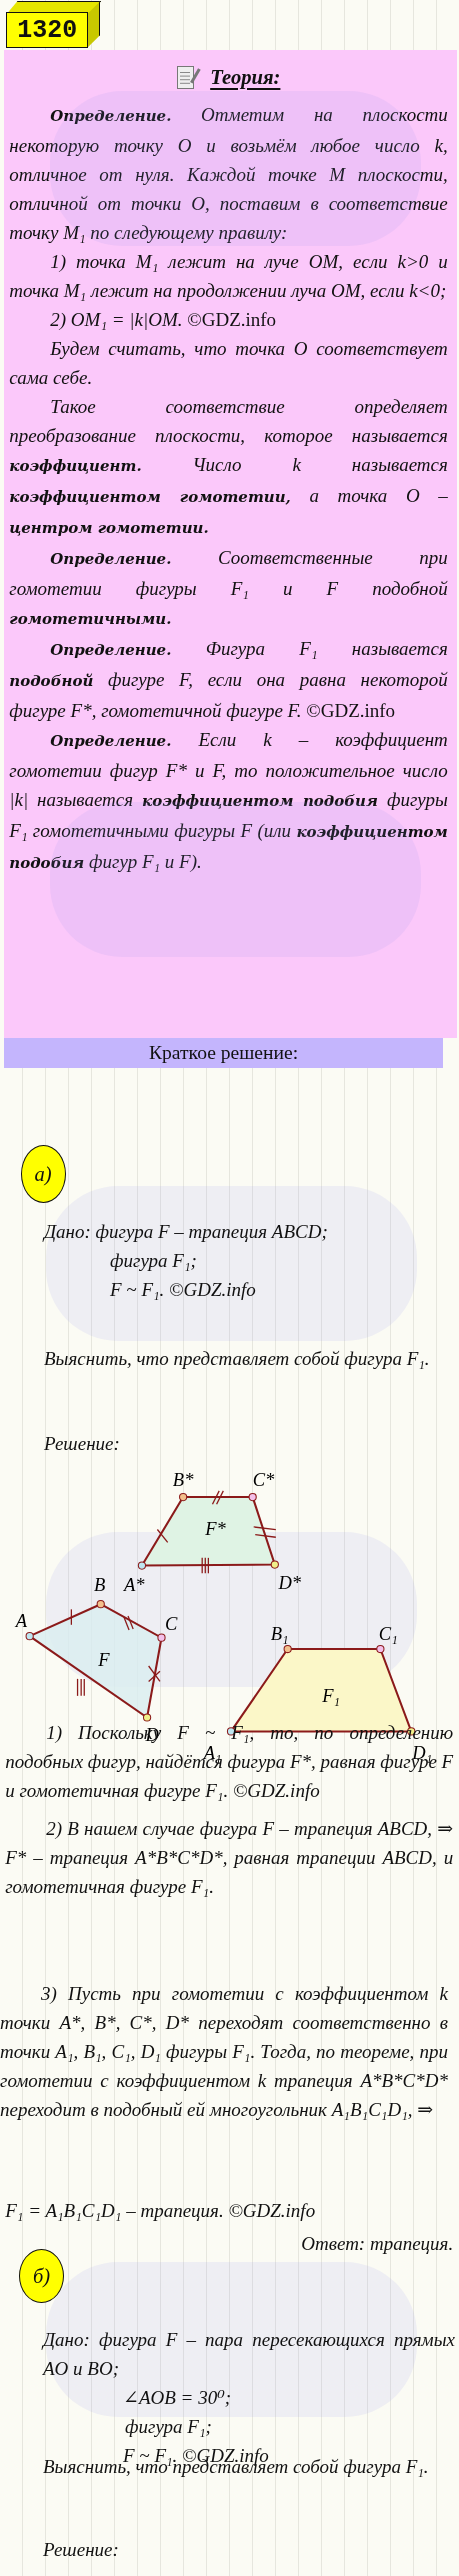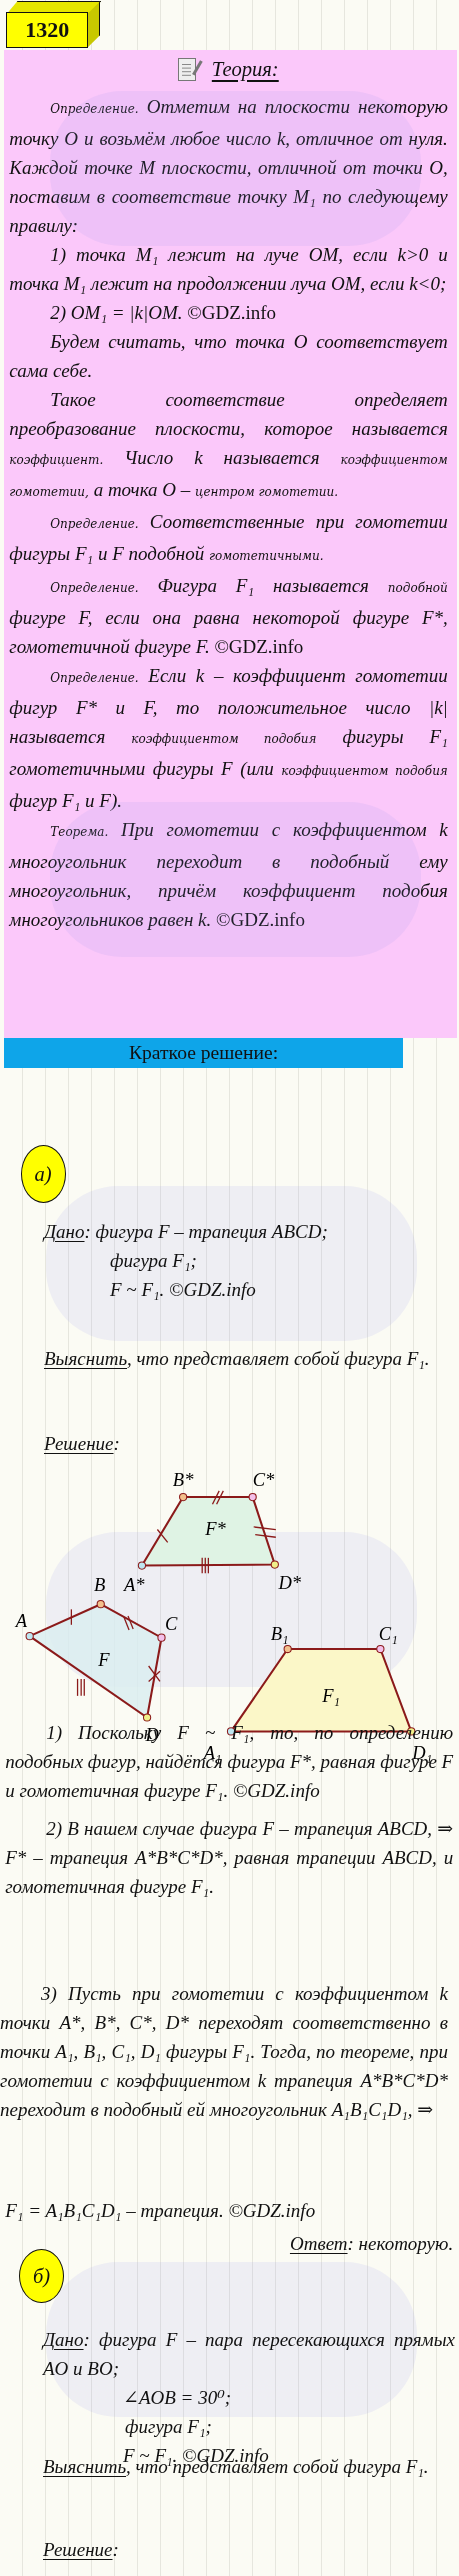--- a/index.html
+++ b/index.html
@@ -15,21 +15,21 @@
     overflow-x: hidden;
   }
   .page { position: relative; width: 460px; height: 3605px; }
 
   
   .badge-wrap { position: absolute; left: 4.1px; top: 1px; width: 95px; height: 47px; }
   .badge-front {
     position: absolute; left: 2.1px; top: 11.3px; width: 82px; height: 36px;
     background: #ffff00; border: 1.5px solid #111;
     display: flex; align-items: center; justify-content: center;
-    font-family: Liberation Serif, serif; font-weight: bold; font-size: 22px; color: #111;
+    font-family: Liberation Mono, monospace; font-weight: bold; font-size: 25px; color: #111;
   }
   .badge-top {
     position: absolute; left: 2.1px; top: 0; width: 95px; height: 13.4px;
     background: #e6e600; border: 1.5px solid #111; border-bottom: none;
     clip-path: polygon(12% 0, 100% 0, 88% 100%, 0 100%);
   }
   .badge-side {
     position: absolute; left: 83px; top: 0; width: 13.4px; height: 47px;
     background: #c8c800; border: 1.5px solid #111;
     clip-path: polygon(0 28%, 100% 0, 100% 72%, 0 100%);
@@ -38,58 +38,58 @@
   
   .theory {
     position: absolute; left: 4.1px; top: 50px; width: 453px; height: 988px;
     background: #fbc8fa;
     padding: 0 9.3px 0 5.2px;
     font-style: italic; font-size: 19px; line-height: 29px;
     text-align: justify;
   }
   .theory-title {
     display: flex; justify-content: center; align-items: center; gap: 16px;
-    height: 36px; margin-top: 1px; margin-bottom: 5.2px;
+    height: 36px; margin-top: 9px; margin-bottom: 5.2px; font-weight: bold;
   }
   .theory-title .ttl {
     font-size: 20.6px; text-decoration: underline; text-underline-offset: 4.1px; text-decoration-thickness: 1.5px;
   }
   .doc-icon {
     width: 17.5px; height: 23px; border: 1px solid #777; background: #eee; position: relative;
   }
   .doc-icon::before {
     content: ""; position: absolute; left: 2.6px; top: 5.2px; width: 9.3px; height: 1px; background: #888;
     box-shadow: 0 3.6px 0 #888, 0 7.2px 0 #888, 0 10.8px 0 #888;
   }
   .doc-icon::after {
     content: ""; position: absolute; right: -4.1px; top: 1px; width: 3.1px; height: 15.5px; background: #777;
     transform: rotate(30deg);
   }
   .theory p { margin: 0; }
   .indent { text-indent: 41px; }
-  b.bl { font-style: italic; font-weight: normal; font-family: "DejaVu Serif", serif; font-size: 12px; }
+  b.bl { font-style: italic; font-weight: bold; font-family: "DejaVu Serif", serif; font-size: 15px; }
   .copy { font-style: normal; }
 
   
   .bar {
-    position: absolute; left: 4.1px; top: 1038px; width: 399px; height: 30px;
-    background: #0ea5e9;
+    position: absolute; left: 4.1px; top: 1038px; width: 439px; height: 30px;
+    background: #c4b5fd;
     display: flex; align-items: center; justify-content: center;
     font-size: 19.6px; font-style: normal;
   }
 
   
   .sol { position: absolute; left: 0; width: 460px; font-style: italic; font-size: 19px; line-height: 29px; }
   .circle {
     position: absolute; width: 45px; height: 58px; border-radius: 50%;
     background: #ffff00; border: 1.5px solid #111;
     display: flex; align-items: center; justify-content: center;
     font-style: italic; font-size: 20.6px;
   }
-  .u { text-decoration: underline; text-underline-offset: 3.1px; text-decoration-thickness: 1px; margin-top: 20px; }
+  .u { text-underline-offset: 3.1px; text-decoration-thickness: 1px; margin-top: 20px; }
   .block { position: absolute; text-align: justify; }
   .right { text-align: right; }
   svg text { font-family: "Liberation Serif", serif; font-style: italic; }
 
   
   .wm {
     position: absolute; left: 46px; width: 371px; height: 155px; border-radius: 72px;
     background: rgba(150,150,240,0.12); pointer-events: none;
   }
 </style>
@@ -142,25 +142,20 @@
       <span>фигуре F, если она равна некоторой фигуре F*, гомотетичной фигуре F.</span>
       <span class="copy">©GDZ.info</span>
     </p>
     <p class="indent">
       <b class="bl">Определение.</b>
       <span>Если k – коэффициент гомотетии фигур F* и F, то положительное число |k| называется</span>
       <b class="bl">коэффициентом подобия</b>
       <span>фигуры F₁ гомотетичными фигуры F (или</span>
       <b class="bl">коэффициентом подобия</b>
       <span>фигур F₁ и F).</span>
-    </p>
-    <p class="indent">
-      <b class="bl">Теорема.</b>
-      <span>При гомотетии с коэффициентом k многоугольник переходит в подобный ему многоугольник, причём коэффициент подобия многоугольников равен k.</span>
-      <span class="copy">©GDZ.info</span>
     </p>
   </section>
 
   <div class="bar">Краткое решение:</div>
 
   <section class="sol" style="top:1068px; height:1200px;">
     <div class="wm" style="top:118px"></div>
     <div class="wm" style="top:464px"></div>
     <div class="circle" style="left:20.6px; top:77px;">а)</div>
 
@@ -225,21 +220,21 @@
       <text x="735" y="350" font-size="36">C₁</text>
       <text x="800" y="580" font-size="36">D₁</text>
       <text x="625" y="470" font-size="36">F₁</text>
     </svg>
 
     <div class="block" style="left:5.2px; top:650px; width:448px; text-indent:41px;">1) Поскольку F ~ F₁, то, по определению подобных фигур, найдётся фигура F*, равная фигуре F и гомотетичная фигуре F₁. ©GDZ.info</div>
     <div class="block" style="left:5.2px; top:746px; width:448px; text-indent:41px;">2) В нашем случае фигура F – трапеция ABCD, ⇒ F* – трапеция A*B*C*D*, равная трапеции ABCD, и гомотетичная фигуре F₁.</div>
     <div class="block" style="left:0; top:911px; width:448px; text-indent:41px;">3) Пусть при гомотетии с коэффициентом k точки A*, B*, C*, D* переходят соответственно в точки A₁, B₁, C₁, D₁ фигуры F₁. Тогда, по теореме, при гомотетии с коэффициентом k трапеция A*B*C*D* переходит в подобный ей многоугольник A₁B₁C₁D₁, ⇒</div>
     <div class="block" style="left:5.2px; top:1128px; width:448px;">F₁ = A₁B₁C₁D₁ – трапеция. ©GDZ.info</div>
     <div class="block right" style="left:5.2px; top:1161px; width:448px;">
-      <span class="u">Ответ</span><span>: некоторую.</span>
+      <span class="u">Ответ</span><span>: трапеция.</span>
     </div>
   </section>
 
   <section class="sol" style="top:2241px; height:1364px;">
     <div class="wm" style="top:20.6px"></div>
 
     <div class="circle" style="left:19px; top:8.2px; width:45px; height:54px;">б)</div>
 
     <div class="block" style="left:43px; top:84px; width:412px;">
       <div style="text-align:justify"><span class="u">Дано</span>: <span>фигура F – пара пересекающихся прямых AO и BO;</span></div>

